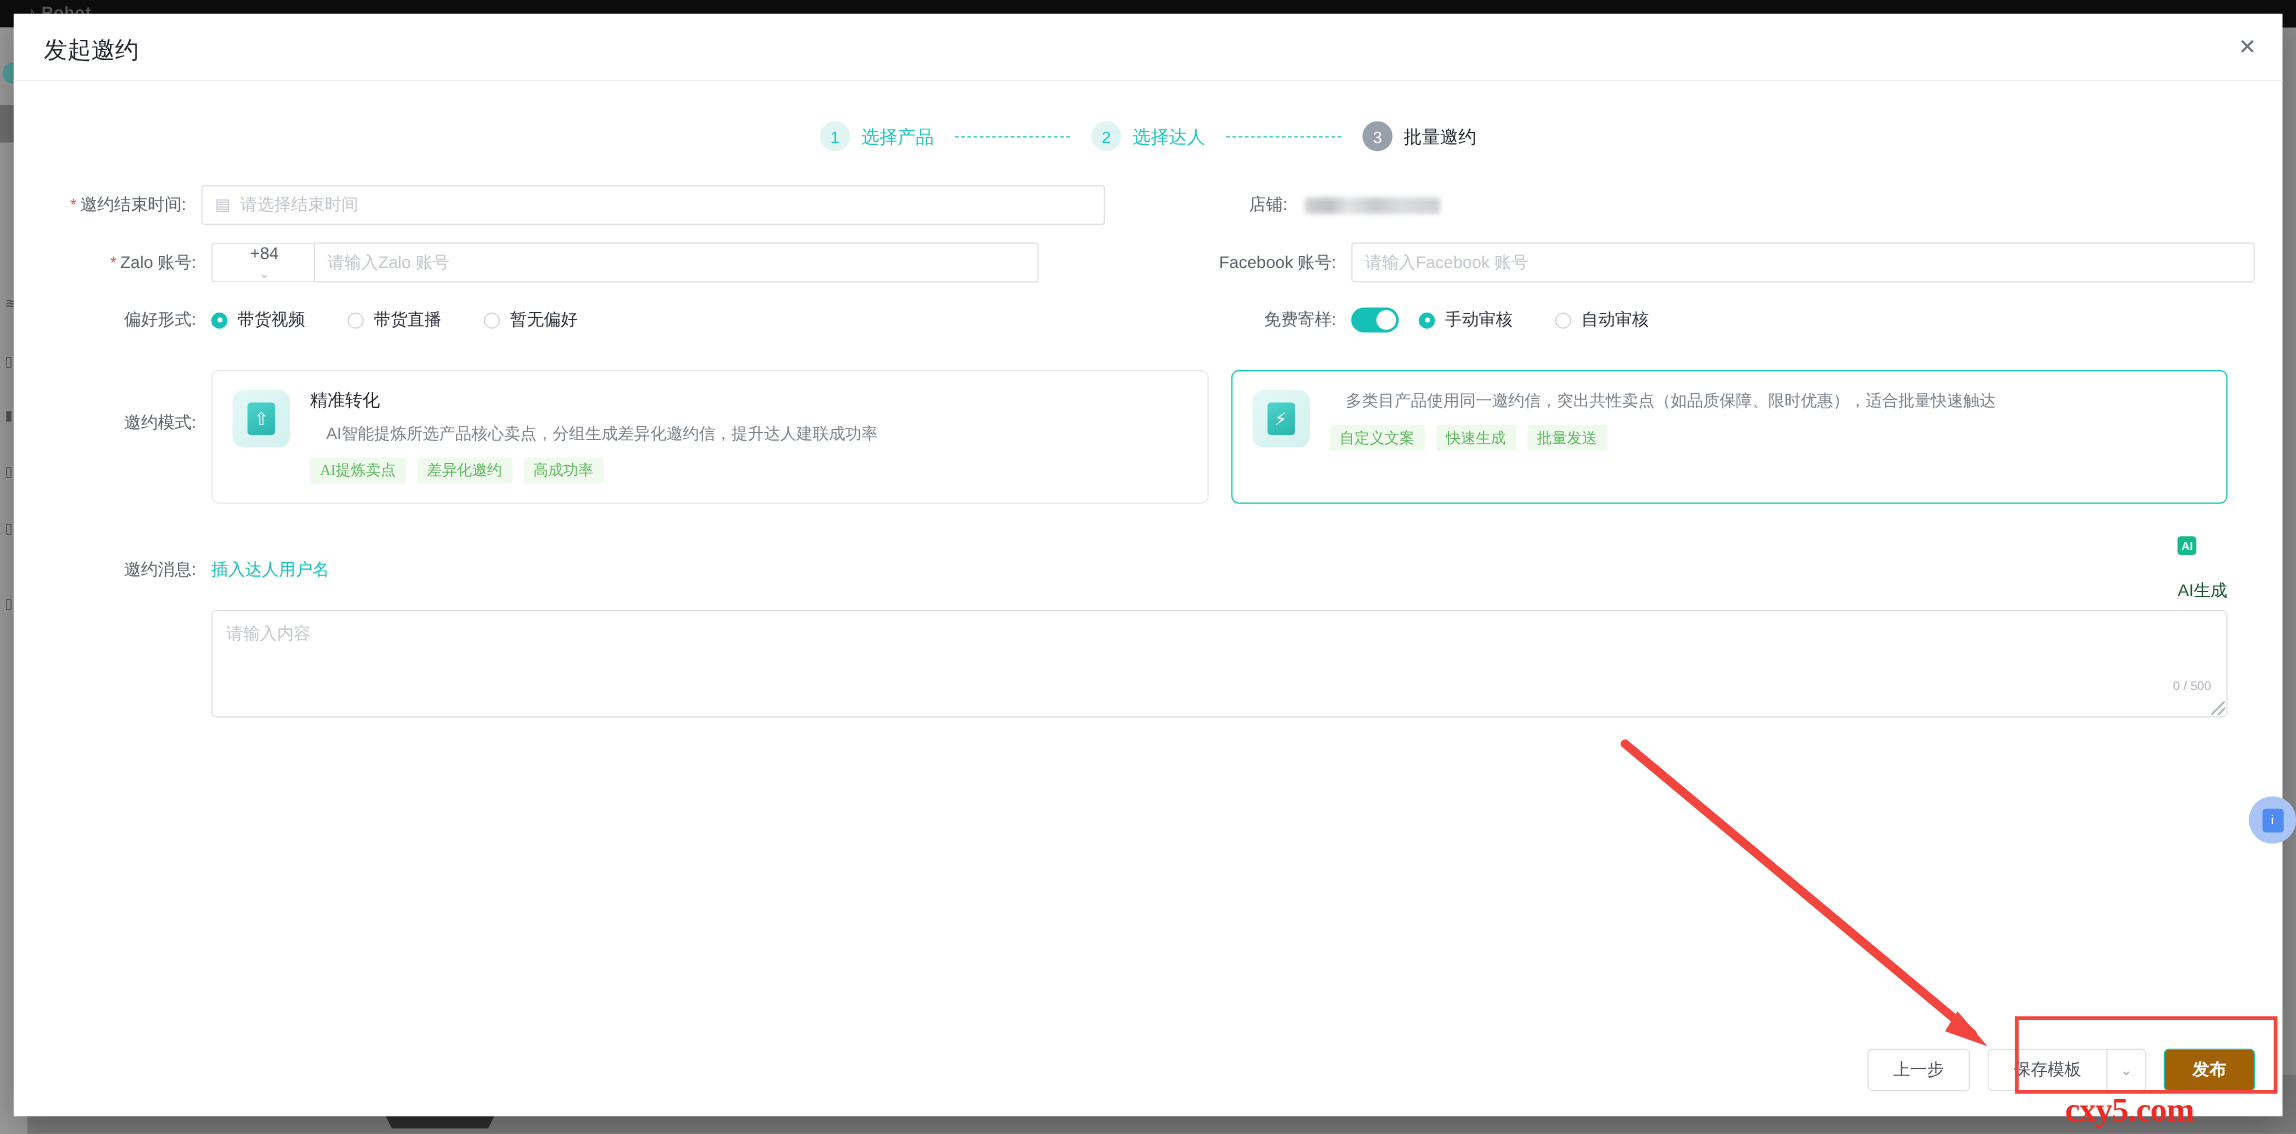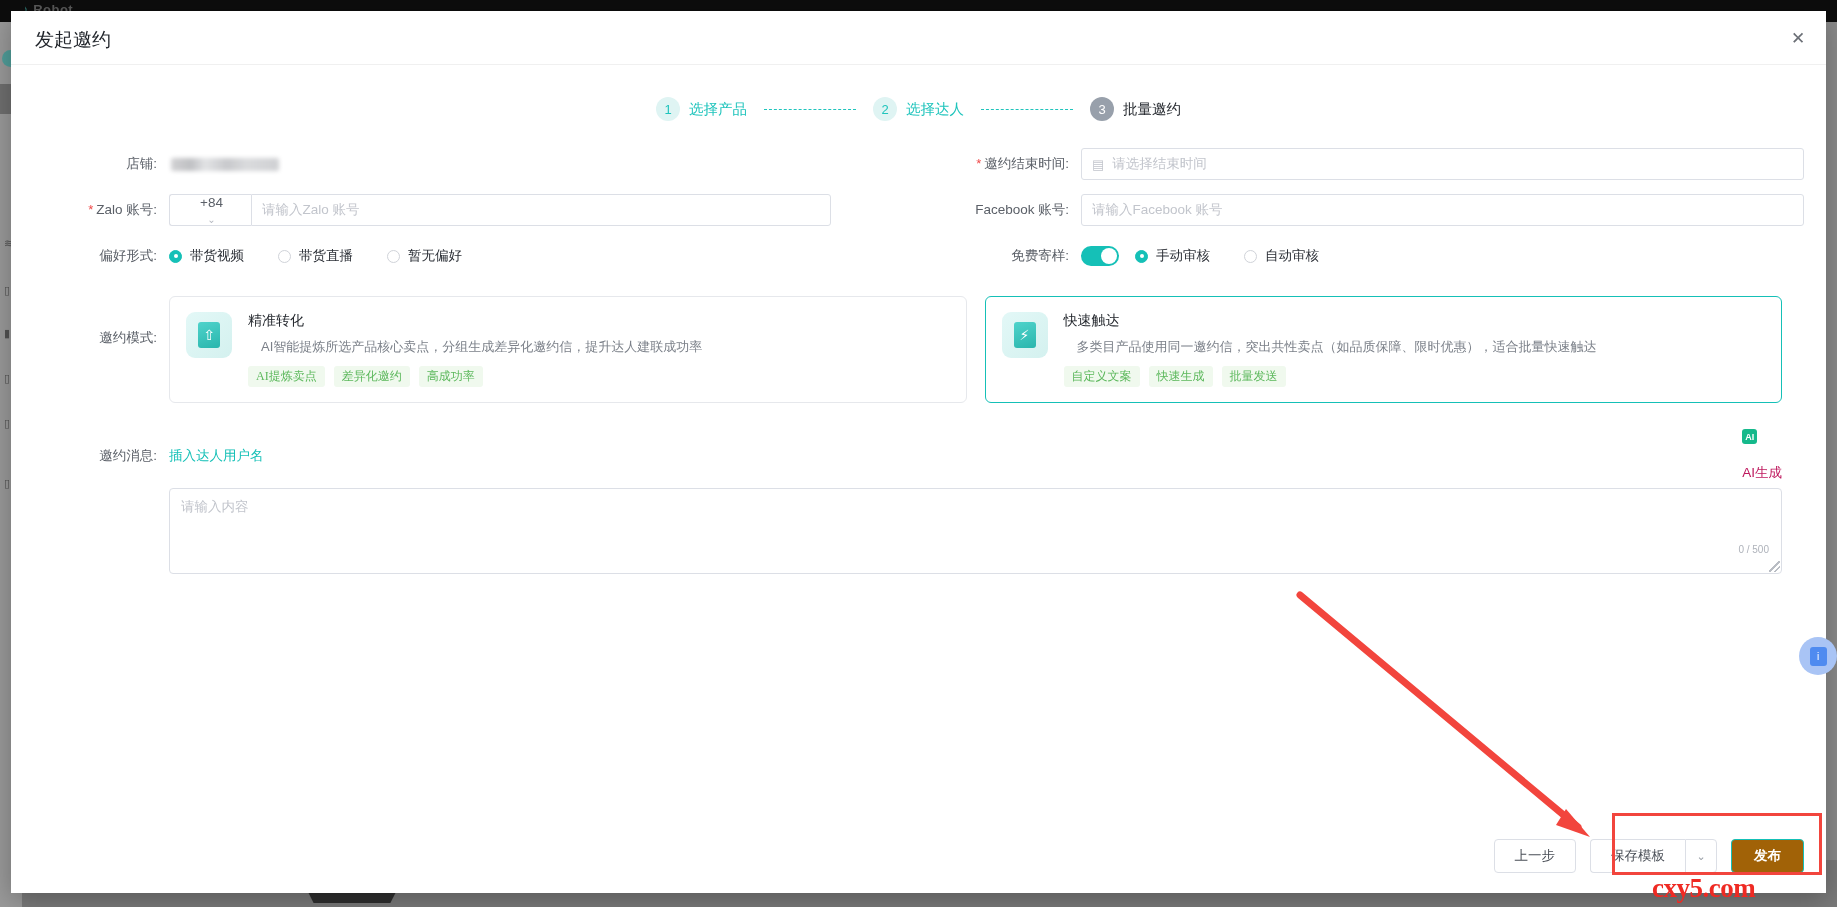--- a/index.html
+++ b/index.html
@@ -143,21 +143,21 @@
   
   #msg-head { display: flex; align-items: center; margin-top: 26px; padding-right: 22px; }
   #msg-head .f-label { width: 158px; }
   #insert-link { font-size: 13.5px; color: #15c0b7; cursor: pointer; }
   #ai-gen { margin-left: auto; display: flex; gap: 20px; cursor: pointer; flex-direction: column; }
   #ai-badge {
     width: 15px; height: 15px; border-radius: 3px; background: #15b98b;
     color: #fff; font-size: 9px; font-weight: bold;
     display: flex; align-items: center; justify-content: center;
   }
-  #ai-label { font-size: 13.5px; color: #be185d; }
+  #ai-label { font-size: 13.5px; color: #14532d; }
   #textarea-wrap {
     margin-top: 6px; margin-left: 158px; margin-right: 22px;
     height: 86px; border: 1px solid #dcdfe6; border-radius: 4px;
     position: relative; background: #fff;
   }
   #ta-placeholder { position: absolute; left: 11px; top: 9px; font-size: 13.5px; color: #c2c5cc; }
   #ta-counter { position: absolute; right: 12px; bottom: 18px; font-size: 10px; color: #aeb2ba; }
   #ta-resize {
     position: absolute; right: 1px; bottom: 1px; width: 11px; height: 11px;
     background:
@@ -260,30 +260,30 @@
     <div class="step-line"></div>
     <div class="step current">
       <div class="step-num">3</div>
       <div class="step-label">批量邀约</div>
     </div>
   </div>
 
   <div id="form">
 
     <div class="row" style="margin-bottom:14px">
-      <div class="col col-l">
-        <div class="f-label">店铺:</div>
-        <div class="blurred"></div>
-      </div>
       <div class="col col-r">
         <div class="f-label req">邀约结束时间:</div>
         <div class="inp grow">
           <span class="cal-ico">▤</span>
           <span>请选择结束时间</span>
         </div>
+      </div>
+      <div class="col col-l">
+        <div class="f-label">店铺:</div>
+        <div class="blurred"></div>
       </div>
     </div>
 
     <div class="row" style="margin-bottom:14px">
       <div class="col col-l">
         <div class="f-label req">Zalo 账号:</div>
         <div class="sel-prefix">
           <span>+84</span>
           <span class="chev">⌄</span>
         </div>
@@ -348,21 +348,20 @@
               <span class="tag">差异化邀约</span>
               <span class="tag">高成功率</span>
             </div>
           </div>
         </div>
         <div class="mode-card selected">
           <div class="mode-ico">
               <div class="glyph">⚡</div>
             </div>
           <div>
-            <div class="mode-title">快速触达</div>
             <div class="mode-desc">多类目产品使用同一邀约信，突出共性卖点（如品质保障、限时优惠），适合批量快速触达</div>
             <div class="tags">
               <span class="tag">自定义文案</span>
               <span class="tag">快速生成</span>
               <span class="tag">批量发送</span>
             </div>
           </div>
         </div>
       </div>
     </div>

